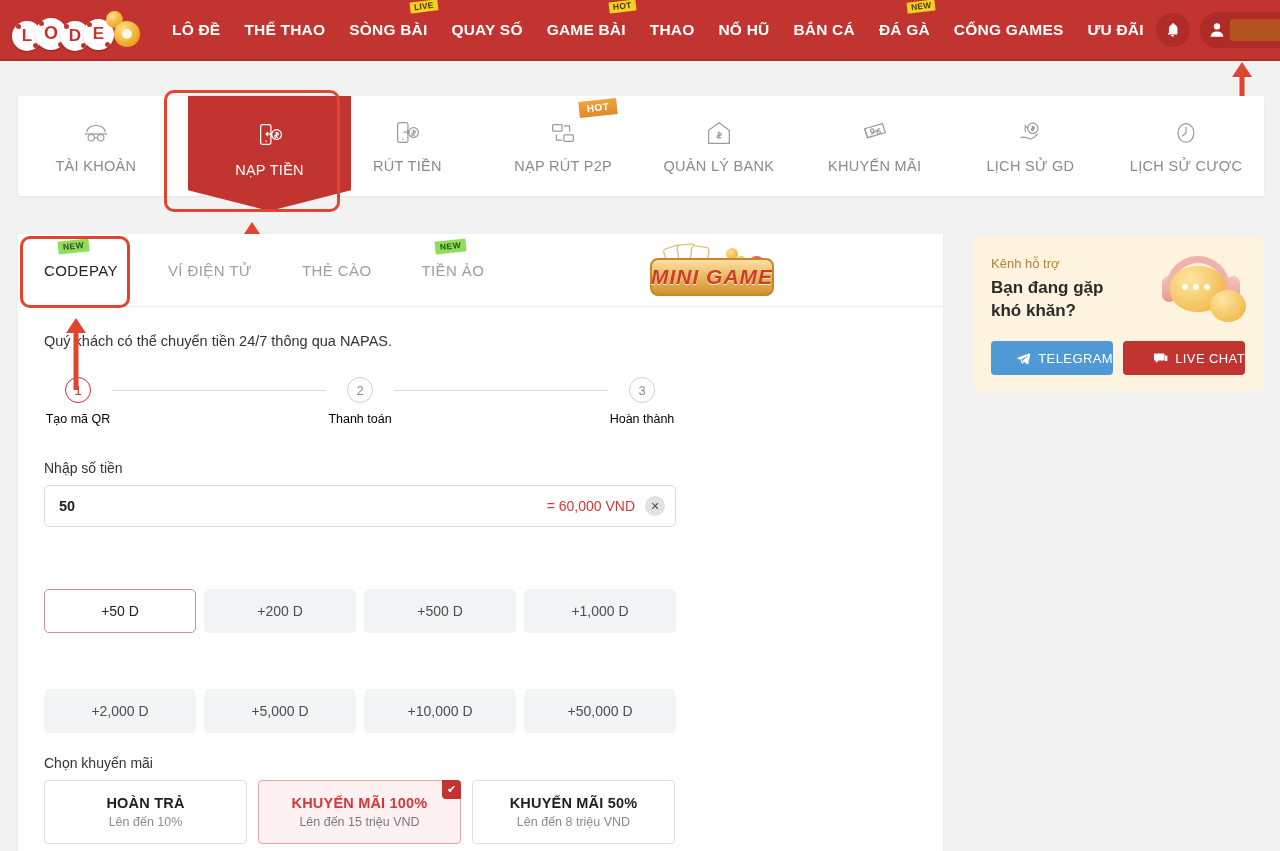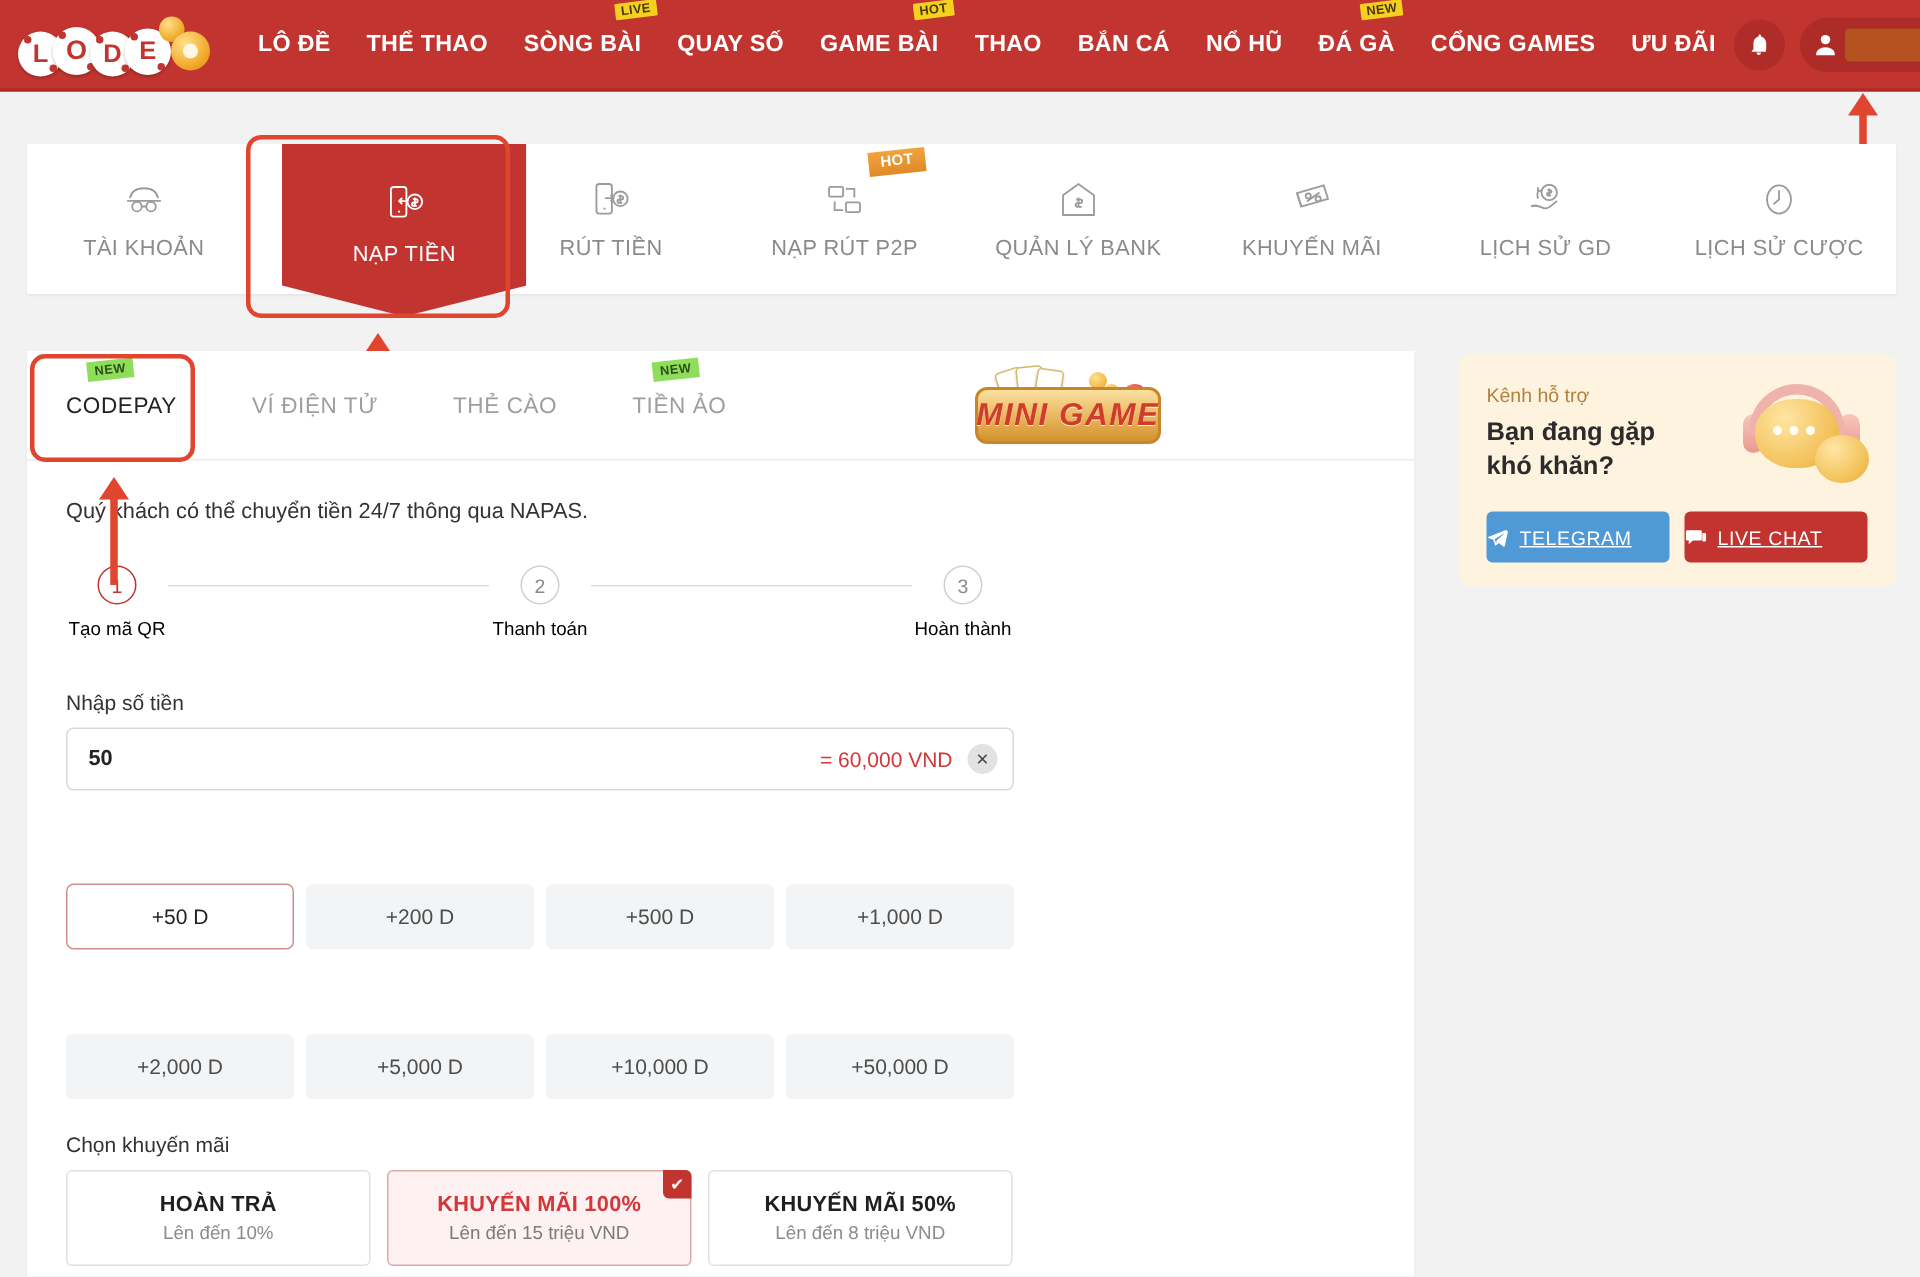--- a/index.html
+++ b/index.html
@@ -284,22 +284,22 @@
     position: absolute; width: 14px; height: 26px; border-radius: 7px;
     background: linear-gradient(180deg,#f7c6bd,#e89a8e);
   }
   .cup.l { left: 10px; top: 26px; }
   .cup.r { left: 74px; top: 26px; }
   .dots { position: absolute; left: 30px; top: 34px; display: flex; gap: 5px; }
   .dots i { width: 6px; height: 6px; border-radius: 50%; background: #fff; display: block; opacity: .9; }
   .sup-btns { position: absolute; left: 18px; bottom: 16px; display: flex; gap: 10px; }
   .sup-btn {
     width: 122px; height: 34px; border-radius: 4px; border: none;
-    display: flex; align-items: center; justify-content: flex-start; gap: 7px;
-    color: #fff; font-size: 13px; letter-spacing: .4px; cursor: pointer; text-decoration: underline;
+    display: flex; align-items: center; justify-content: flex-end; gap: 7px;
+    color: #fff; font-size: 13px; letter-spacing: .4px; cursor: pointer;
   }
   .sup-btn.tg { background: #4f9ad6; }
   .sup-btn.lc { background: #c2342f; }
   .sup-btn svg { width: 15px; height: 15px; fill: #fff; }
 </style>
 </head>
 <body>
 
 <div class="header">
 
@@ -334,22 +334,22 @@
     <div class="nav-item">
       <span class="nav-badge live">LIVE</span>
       <span>SÒNG BÀI</span>
     </div>
     <div class="nav-item"><span>QUAY SỐ</span></div>
     <div class="nav-item">
       <span class="nav-badge hot">HOT</span>
       <span>GAME BÀI</span>
     </div>
     <div class="nav-item"><span>THAO</span></div>
+    <div class="nav-item"><span>NỔ HŨ</span></div>
     <div class="nav-item"><span>BẮN CÁ</span></div>
-    <div class="nav-item"><span>NỔ HŨ</span></div>
     <div class="nav-item">
       <span class="nav-badge new">NEW</span>
       <span>ĐÁ GÀ</span>
     </div>
     <div class="nav-item"><span>CỔNG GAMES</span></div>
     <div class="nav-item"><span>ƯU ĐÃI</span></div>
   </div>
 
   <div class="header-right">
     <div class="bell">

